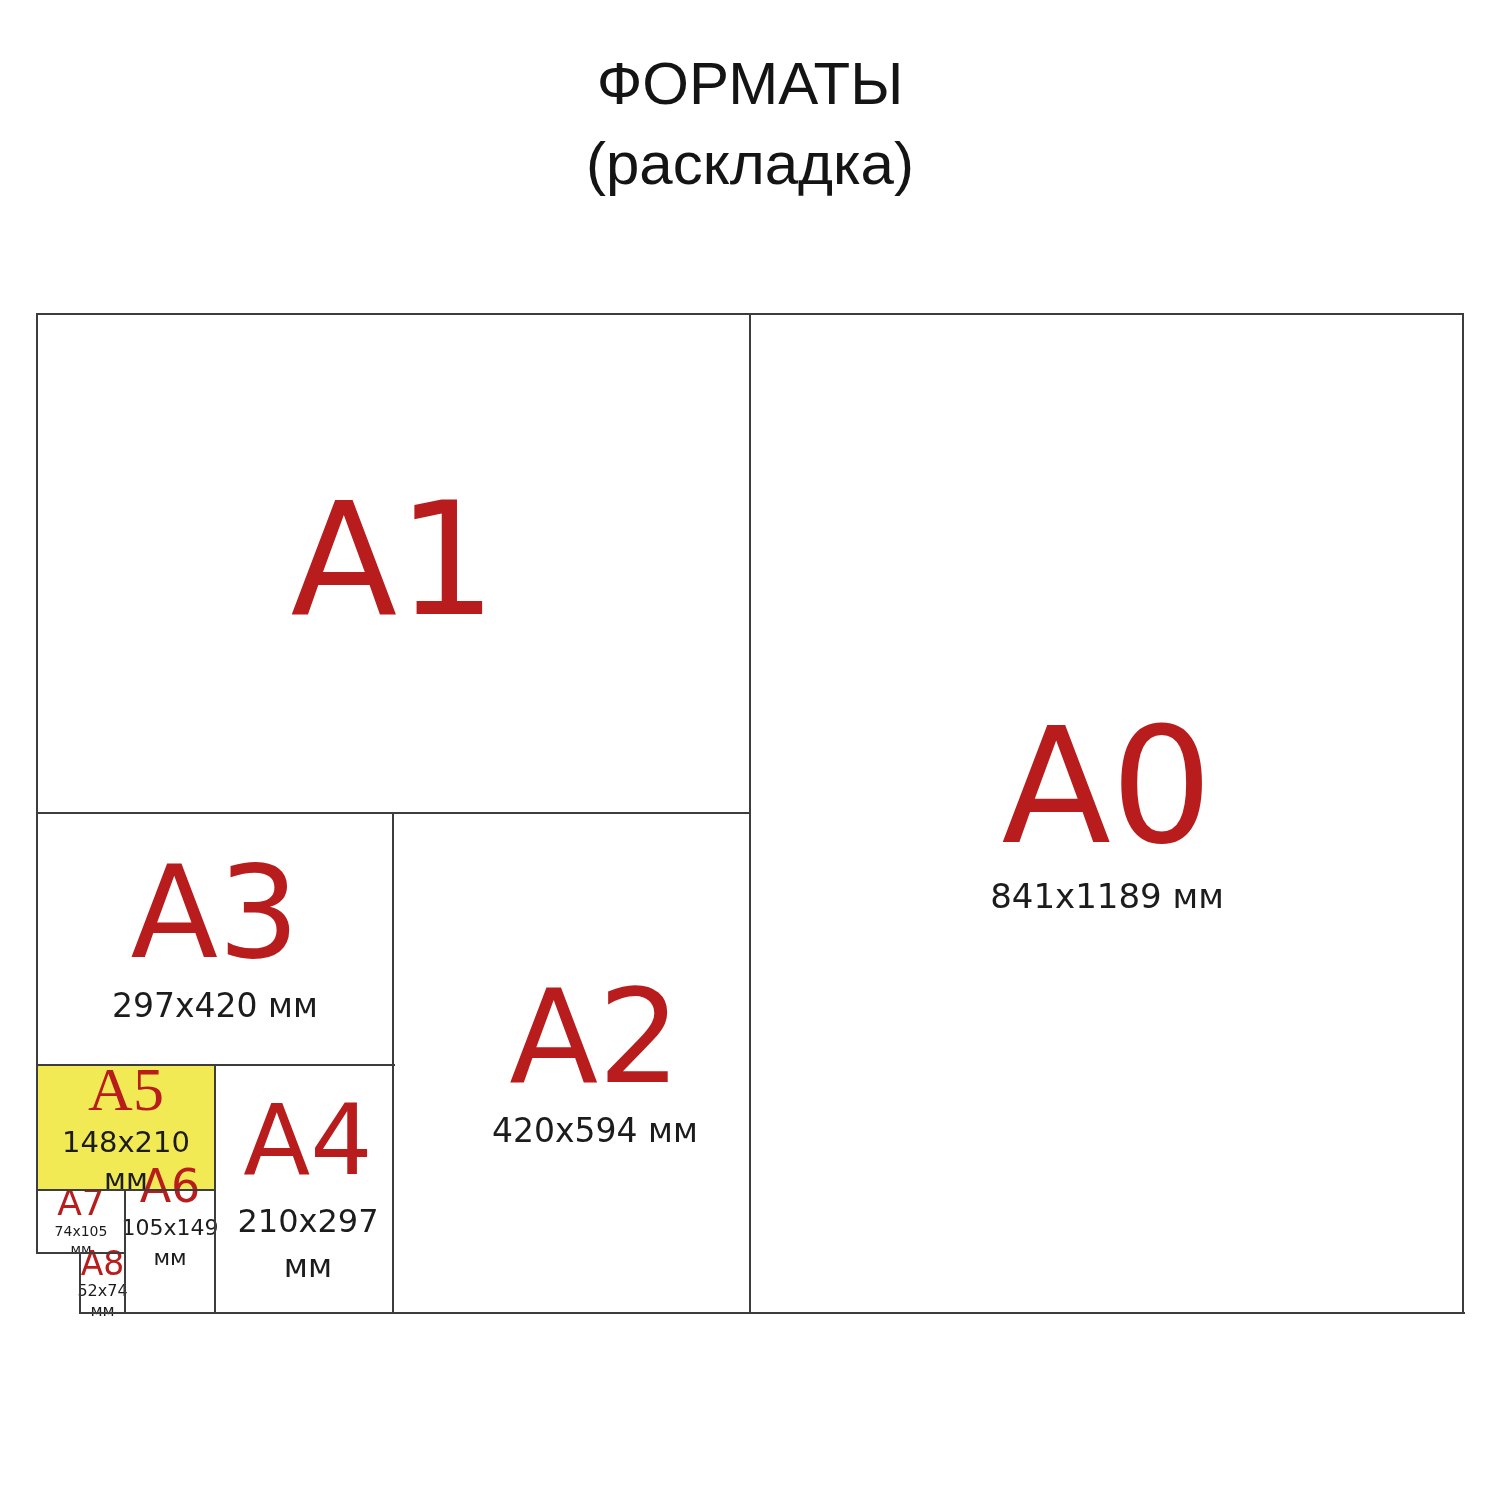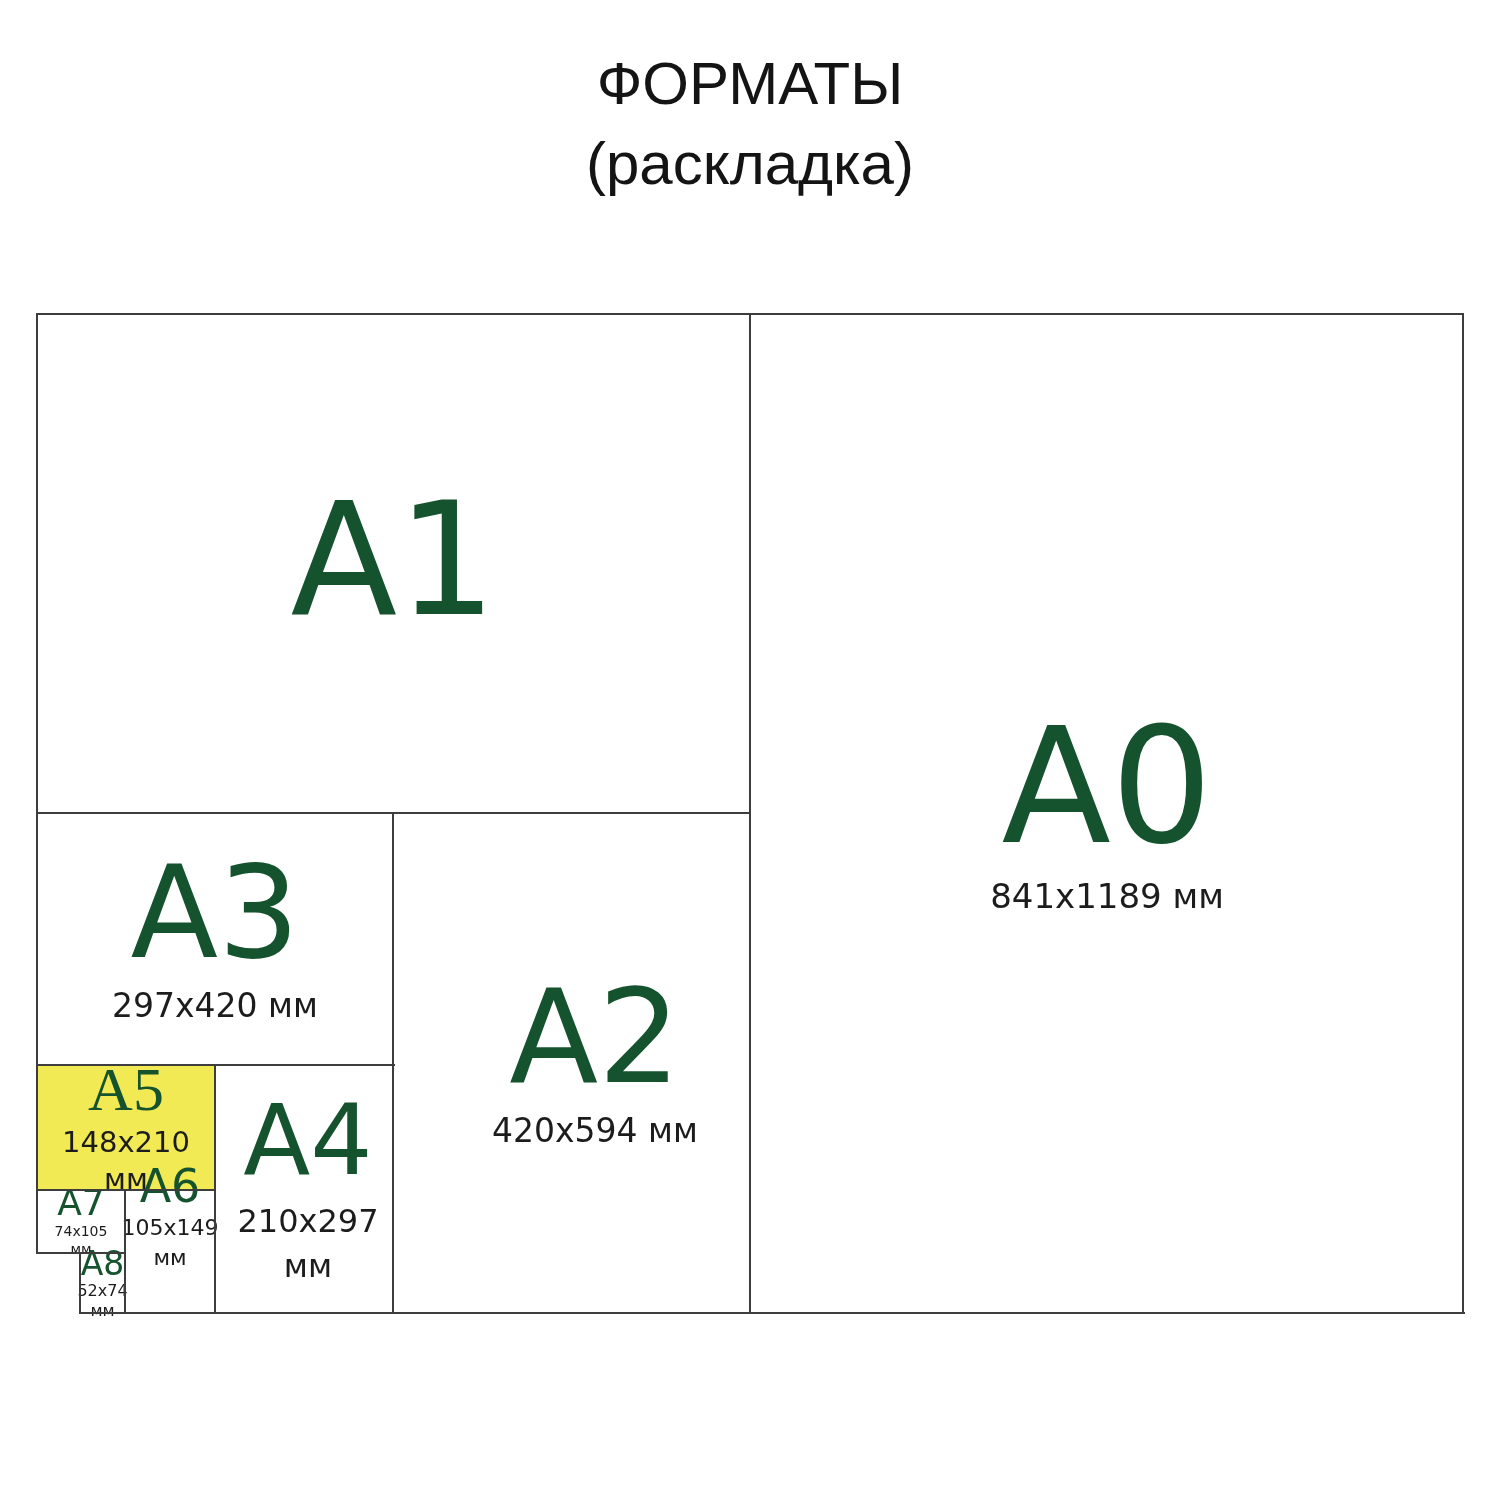--- a/index.html
+++ b/index.html
@@ -13,21 +13,21 @@
   }
 
   .line{position:absolute;background:#3d3d3d;}
 
   .highlight{position:absolute;left:38px;top:1066px;width:177px;height:124px;}
 
   .region{
     position:absolute;display:flex;flex-direction:column;
     align-items:center;justify-content:center;text-align:center;
   }
-  .glyph{line-height:1;white-space:nowrap;color:#14532d;}
+  .glyph{line-height:1;white-space:nowrap;color:#b91c1c;}
   .dims{line-height:1.4;white-space:nowrap;color:#1c1c1c;}
   .dims:empty{display:none;}
 
   #region-a1{left:37px;top:314px;width:713px;height:499px;}
   #region-a0{left:750px;top:314px;width:714px;height:1000px;}
   #region-a3{left:37px;top:813px;width:356px;height:252px;}
   #region-a2{left:393px;top:813px;width:404px;height:501px;}
   #region-a5{left:37px;top:1065px;width:178px;height:125px;}
   #region-a4{left:219px;top:1065px;width:178px;height:249px;}
   #region-a7{left:37px;top:1190px;width:88px;height:63px;}

